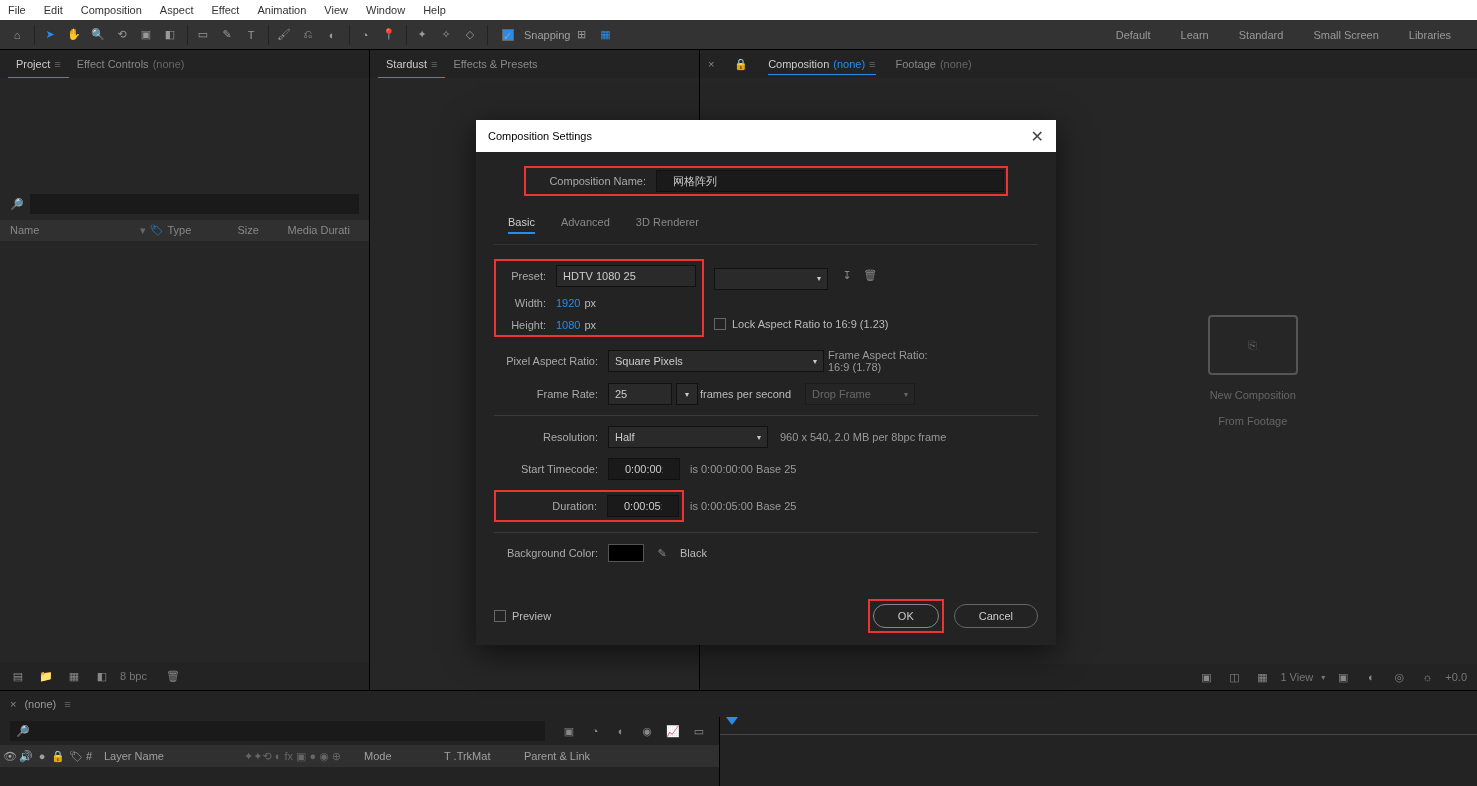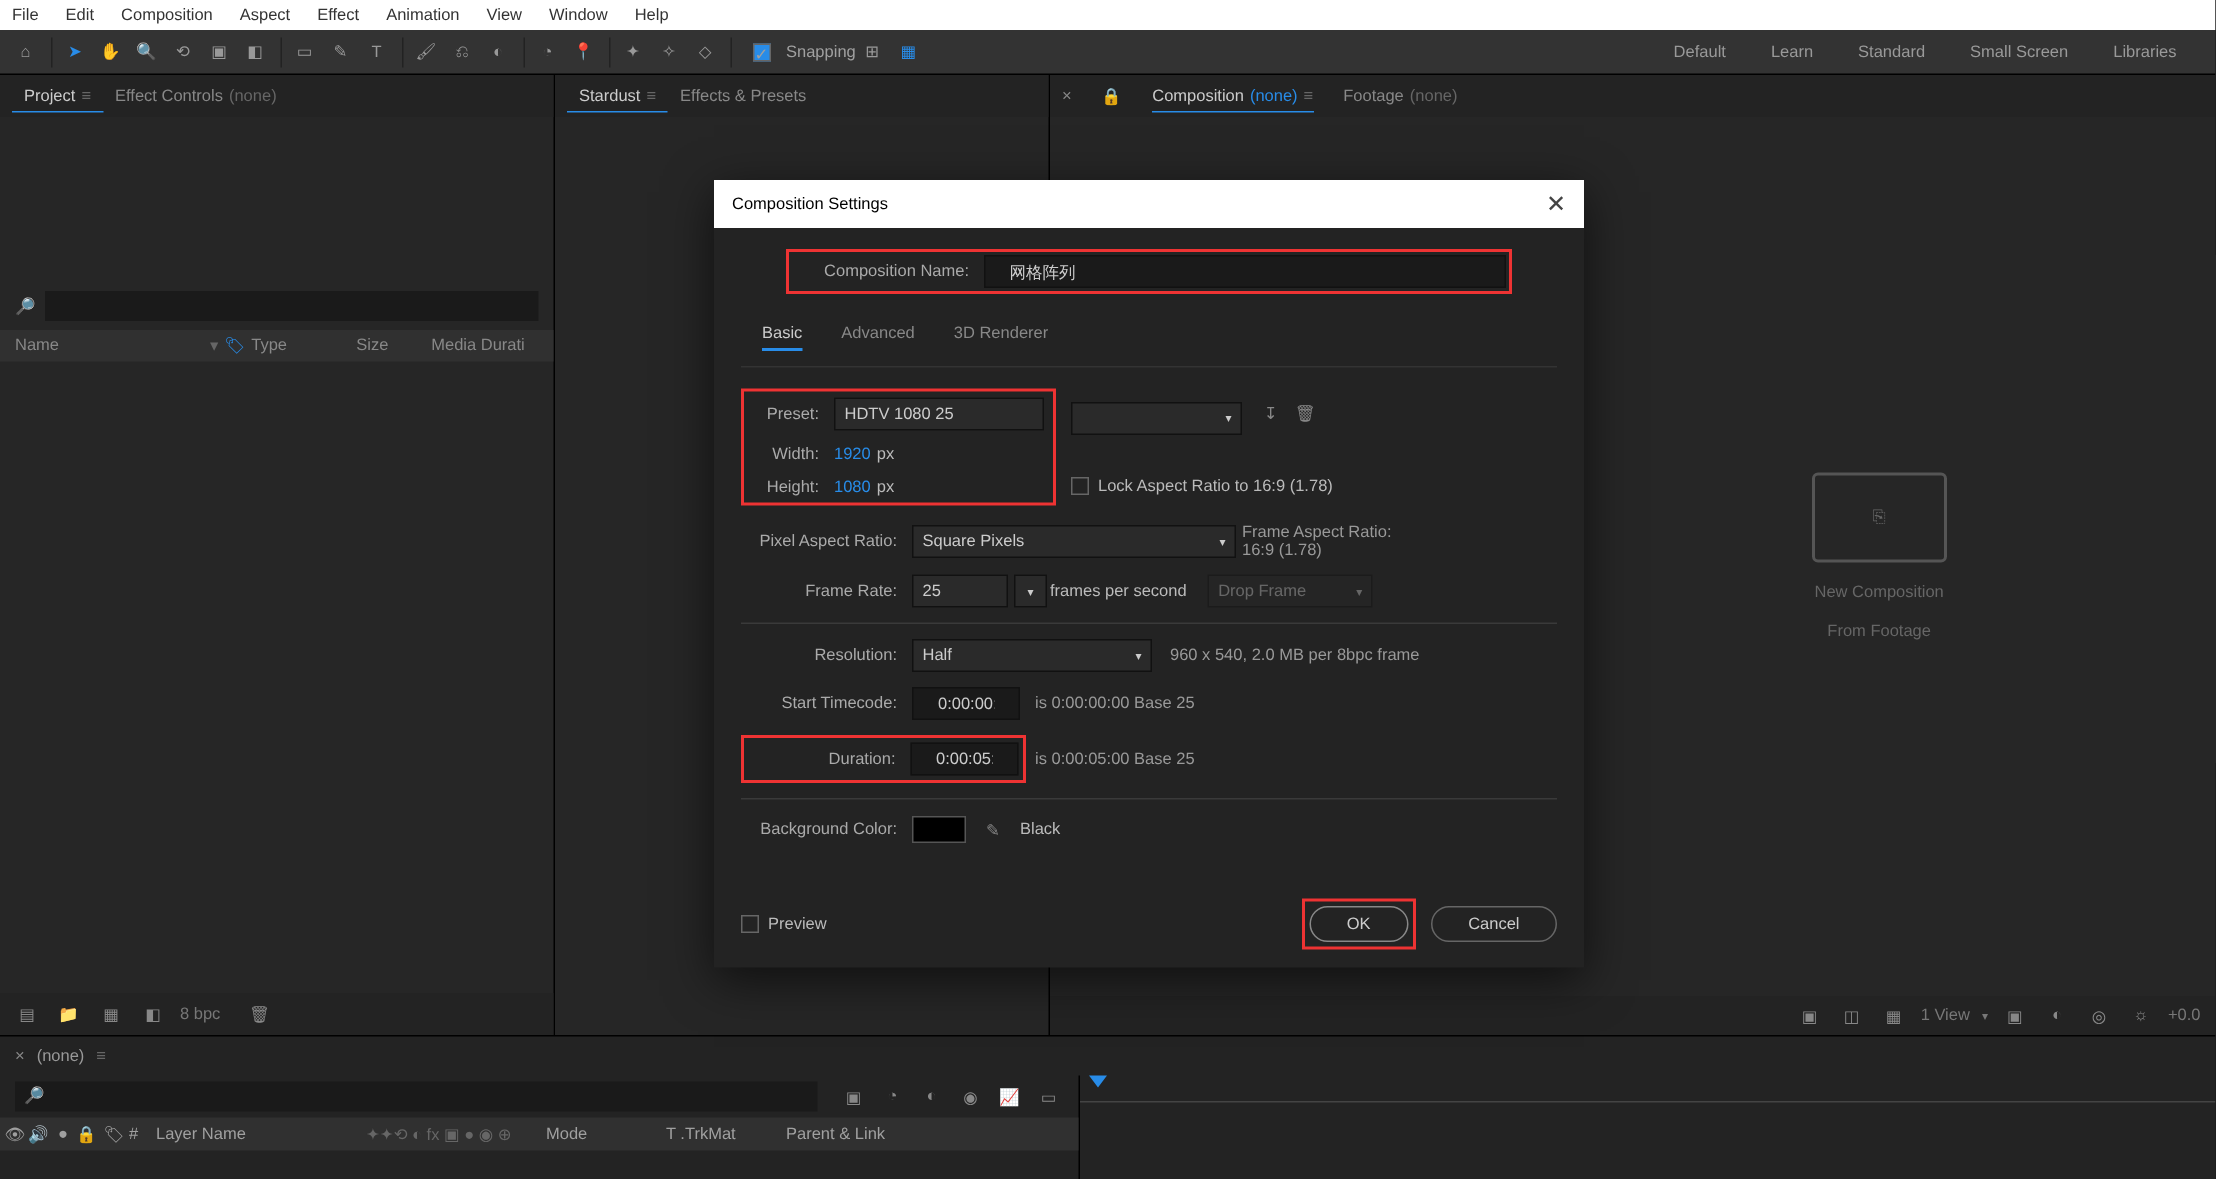--- a/index.html
+++ b/index.html
@@ -8,21 +8,21 @@
 .menubar span{margin-right:18px;cursor:pointer}
 .toolbar{background:#333;height:30px;display:flex;align-items:center;padding:0 6px;border-bottom:1px solid #000}
 .tool-icon{width:22px;height:22px;margin-right:2px;display:flex;align-items:center;justify-content:center;color:#999;cursor:pointer}
 .tool-icon.active{color:#288ce8}
 .tool-sep{width:1px;height:20px;background:#222;margin:0 4px}
 .workspace-tabs{margin-left:auto;display:flex;gap:30px;padding-right:20px}
 .workspace-tabs span{color:#999;cursor:pointer}
 .snapping{display:flex;align-items:center;gap:4px;margin-left:10px}
 .panels{display:flex;height:640px}
 .left-panel{width:370px;background:#262626;border-right:1px solid #000;display:flex;flex-direction:column}
-.panel-tabs{height:28px;display:flex;align-items:center;padding:0 8px;background:#232323}
+.panel-tabs{height:28px;display:flex;padding:0 8px;background:#232323}
 .panel-tab{padding:4px 8px;color:#888;cursor:pointer;display:flex;align-items:center;gap:4px}
 .panel-tab.active{color:#ccc;border-bottom:1px solid #288ce8}
 .search-row{padding:6px 10px;display:flex;align-items:center;gap:6px}
 .search-input{flex:1;background:#1a1a1a;border:none;height:20px;color:#999;padding:0 6px}
 .list-header{display:flex;padding:4px 10px;background:#303030;font-size:10px;color:#888}
 .lh-name{width:130px}
 .lh-type{width:70px}
 .lh-size{width:50px}
 .lh-md{flex:1}
 .tag-icon{color:#288ce8;margin:0 4px}
@@ -297,21 +297,21 @@
       </div>
       <div style="padding:6px 0 0 10px;flex:1">
         <div class="select" style="width:114px;display:inline-flex">
             <span></span>
             <span class="caret">▾</span>
           </div>
         <span class="icon-btn" style="display:inline-flex;margin-left:6px">↧</span>
         <span class="icon-btn" style="display:inline-flex">🗑</span>
         <div style="margin-top:28px;display:flex;align-items:center">
           <span class="chk"></span>
-          <span>Lock Aspect Ratio to 16:9 (1.78)</span>
+          <span>Lock Aspect Ratio to 16:9 (1.23)</span>
         </div>
       </div>
     </div>
 
     <div class="row" style="margin-top:12px">
       <div class="label" style="width:114px">Pixel Aspect Ratio:</div>
       <div class="select" style="width:216px">
           <span>Square Pixels</span>
           <span class="caret">▾</span>
         </div>

